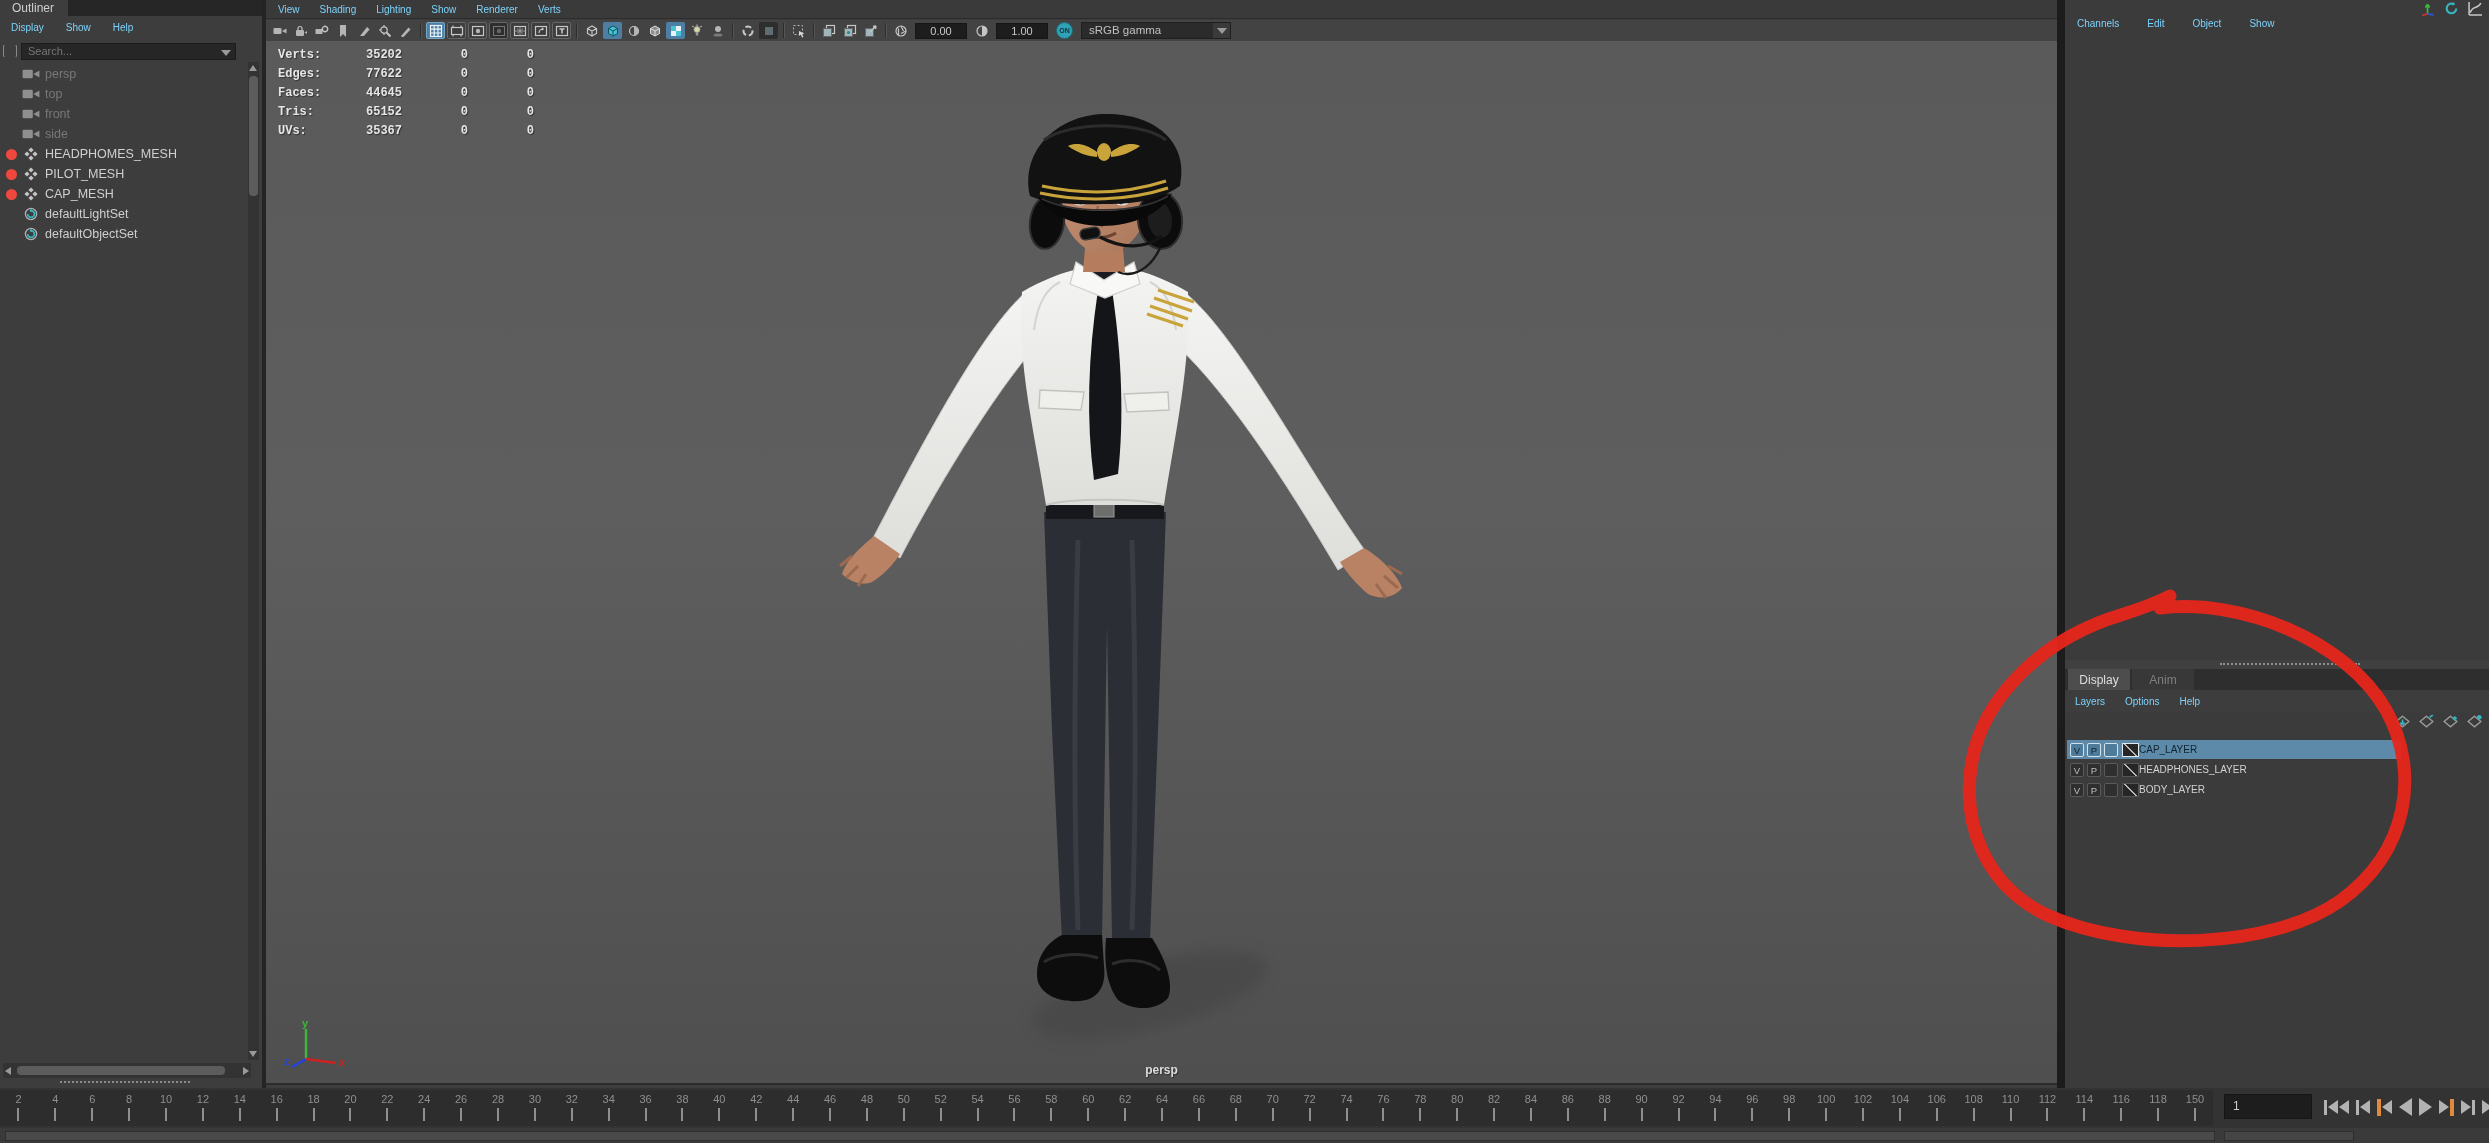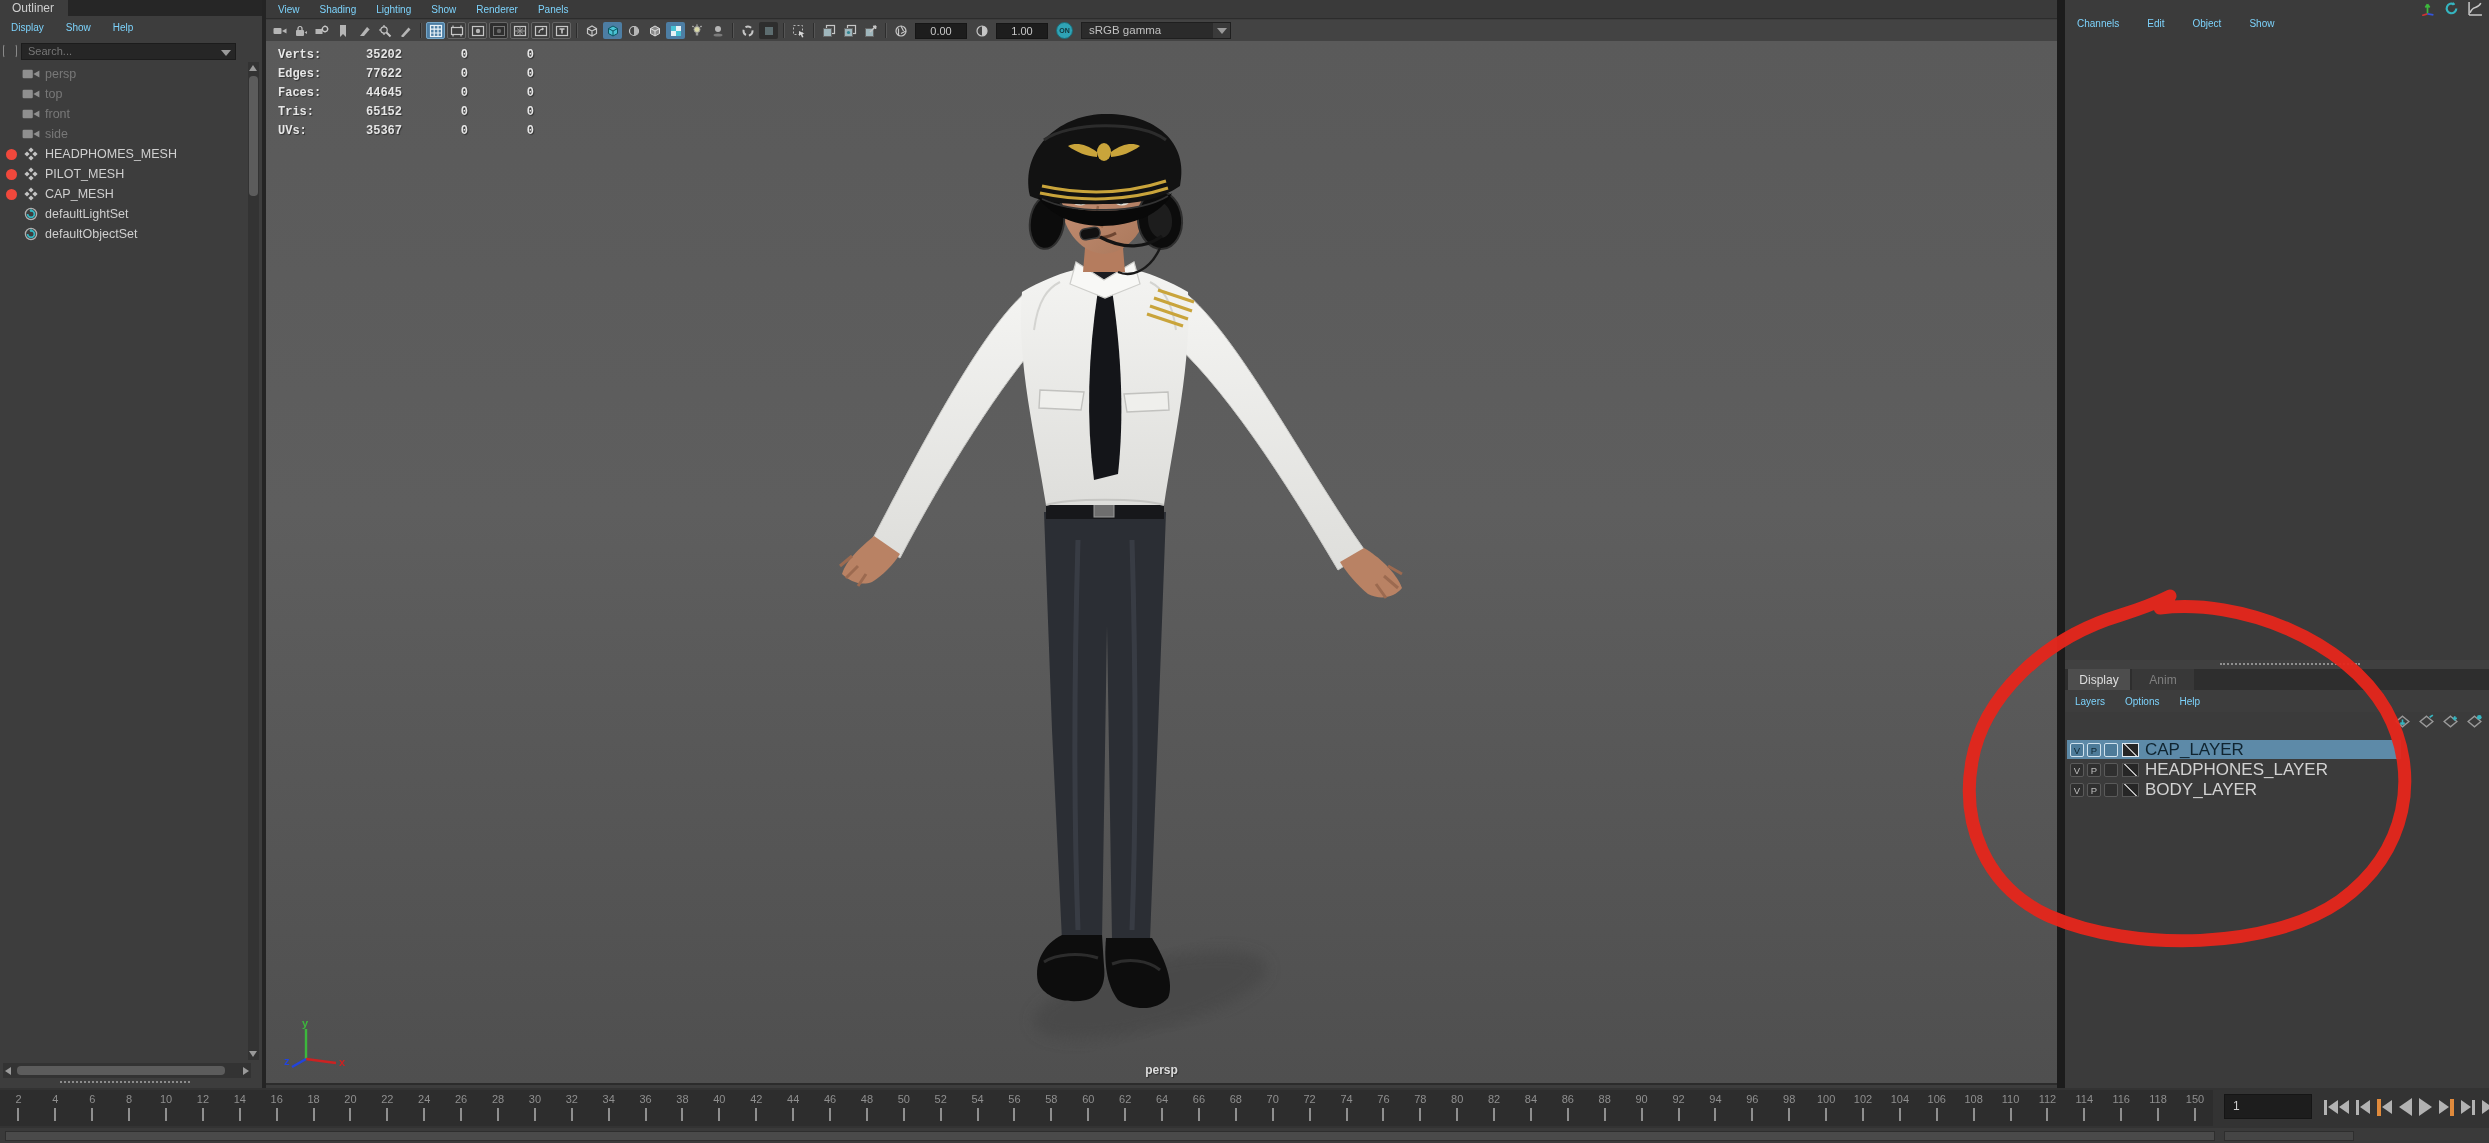--- a/index.html
+++ b/index.html
@@ -94,21 +94,21 @@
   #layer-list { position:absolute; left:2px; top:740px; width:334px; }
   .layer-row { display:flex; align-items:center; height:19px; margin-bottom:1px; }
   .layer-row.selected { background:#5d8aa8; }
   .lb { width:14px; height:14px; margin-left:3px; border:1px solid #5a5a5a; background:#2f2f2f; color:#bdbdbd;
     font-size:9.5px; line-height:13px; text-align:center; border-radius:2px; }
   .layer-row.selected .lb { background:#4d7b99; border-color:#cfe2ee; color:#0f2733; }
   .lb.empty { color:transparent; }
   .swatch { width:17px; height:14px; margin-left:4px; border:1px solid #555; background:
     linear-gradient(45deg,#262626 45%,#b9b9b9 45%,#b9b9b9 54%,#262626 54%); }
   .layer-row.selected .swatch { border-color:#dfe9f0; }
-  .layer-name { font-size:17px; color:#d2d2d2; margin-left:6px; }
+  .layer-name { font-size:10px; color:#d2d2d2; }
   .layer-row.selected .layer-name { color:#0f2430; }
 
   
   #timeline { left:0; top:1088px; width:2489px; height:40px; background:#333; }
   #ruler { position:absolute; left:0; top:2px; width:2213px; height:36px; background:#2d2d2d; display:flex; }
   .tick-cell { flex:1; position:relative; }
   .tick-cell .num { position:absolute; left:50%; transform:translateX(-50%); top:3px; font-size:11px; color:#8f8f8f; }
   .tick-cell .tk { position:absolute; left:50%; transform:translateX(-50%); top:18px; width:2px; height:13px; background:#8f8f8f; }
   #framefield { position:absolute; left:2224px; top:6px; width:88px; height:25px; background:#1d1d1d;
     border:1px solid #151515; color:#cfcfcf; font-size:12px; padding:4px 0 0 8px; }
@@ -247,21 +247,21 @@
 </div>
 <div class="abs vsep1"></div>
 
 <div id="viewport" class="abs">
   <div class="vp-menus">
       <span class="menu-item">View</span>
       <span class="menu-item">Shading</span>
       <span class="menu-item">Lighting</span>
       <span class="menu-item">Show</span>
       <span class="menu-item">Renderer</span>
-      <span class="menu-item">Panels</span>
+      <span class="menu-item">Verts</span>
     </div>
   <div class="vp-toolbar" id="vp-toolbar">
       <div class="tb-icon">
         <svg viewBox="0 0 14 14">
           <rect x="0.5" y="4" width="8" height="6" rx="1" fill="#b5b5b5"></rect>
           <path d="M13.5 4.5 L9 7 L13.5 9.5 Z" fill="#b5b5b5"></path>
         </svg>
       </div>
       <div class="tb-icon">
         <svg viewBox="0 0 14 14">

